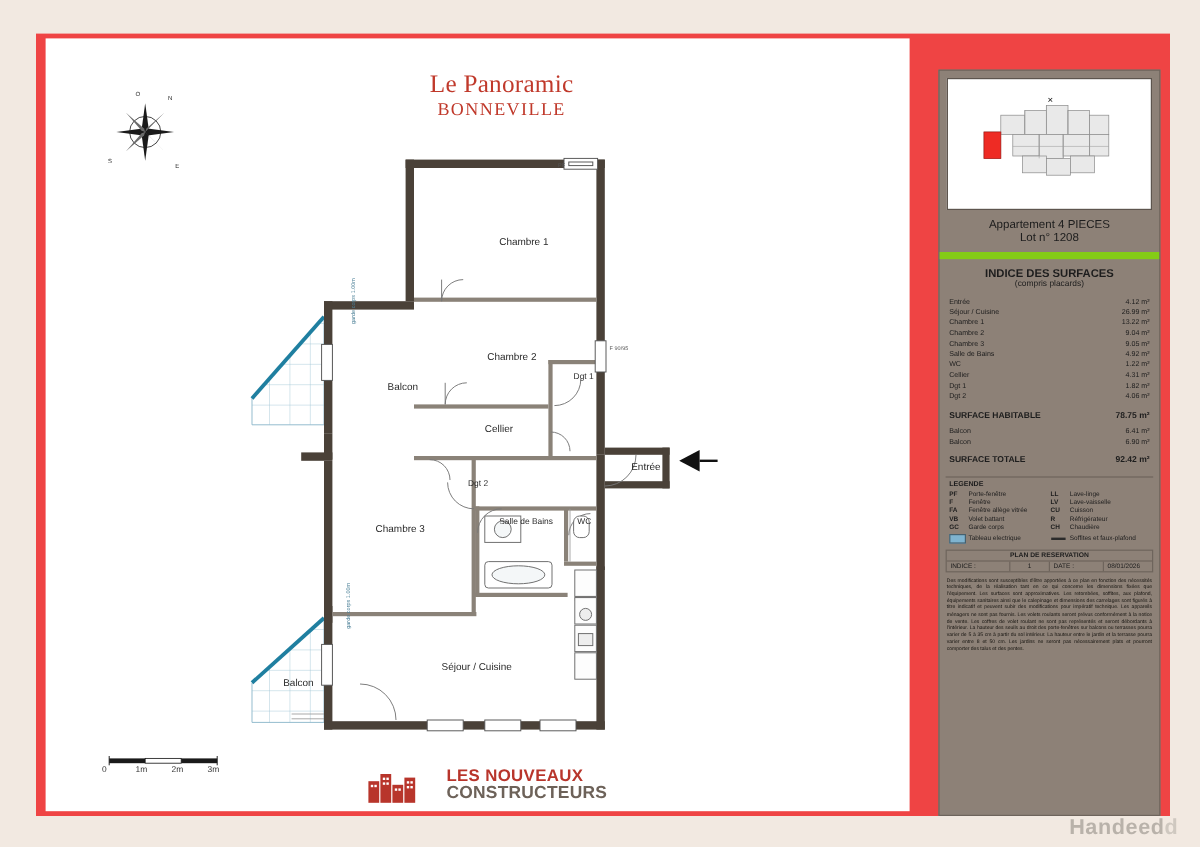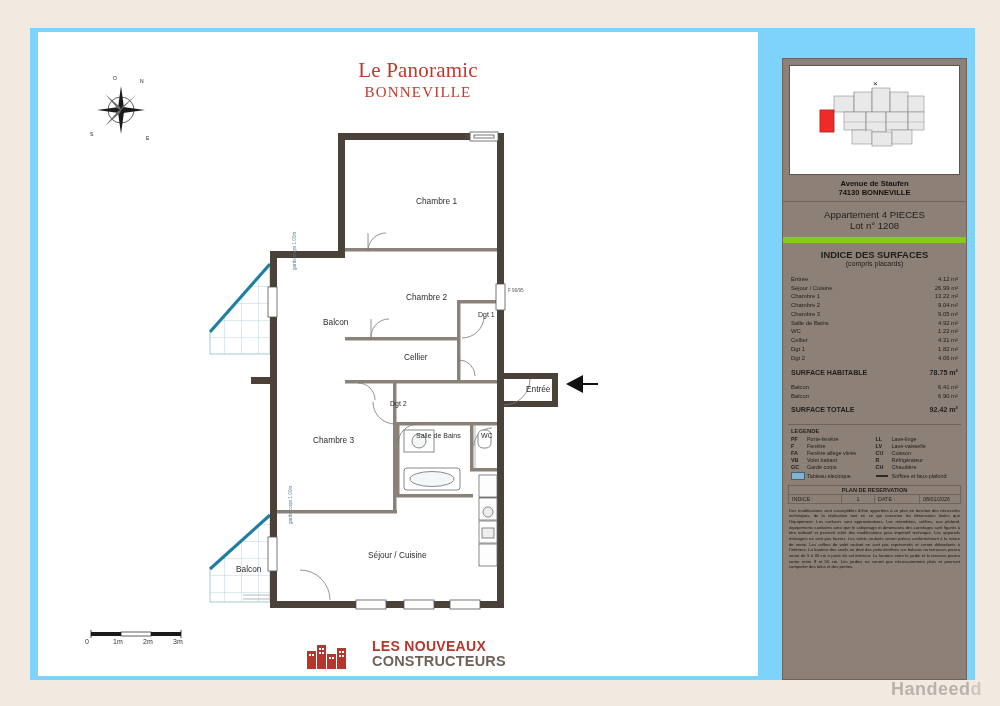--- a/index.html
+++ b/index.html
@@ -5,21 +5,21 @@
   html,body{margin:0;padding:0;}
   body{
     width:1000px;height:706px;
     background:#f2e9e1;
     font-family:"Liberation Sans", sans-serif;
     overflow:hidden;
     position:relative;
   }
   .sheet{
     position:absolute;left:30px;top:28px;width:945px;height:652px;
-    background:#7dd3fc;
+    background:#ef4444;
   }
   
   .plan{
     position:absolute;left:8px;top:4px;width:720px;height:644px;
     background:#fff;
   }
   .title-block{
     position:absolute;left:250px;top:26px;width:260px;text-align:center;
   }
   .title-main{
@@ -405,24 +405,20 @@
           <line x1="54" y1="56" x2="134" y2="56"></line>
           <line x1="76" y1="46" x2="76" y2="66"></line>
           <line x1="96" y1="46" x2="96" y2="66"></line>
           <line x1="118" y1="46" x2="118" y2="64"></line>
         </g>
         <rect x="30" y="44" width="14" height="22" fill="#ee2b24" stroke="#b51a15" stroke-width="0.6"></rect>
         <text x="83" y="20" font-size="8" fill="#111" font-family="Liberation Sans, sans-serif">×</text>
       </svg>
     </div>
 
-    <div class="addr">
-      <div>Avenue de Staufen</div>
-      <div>74130 BONNEVILLE</div>
-    </div>
 
     <div class="apt">
       <div class="l1">Appartement 4 PIECES</div>
       <div class="l2">Lot n° 1208</div>
     </div>
 
 
     <div class="surf-head">
       <div class="t">INDICE DES SURFACES</div>
       <div class="s">(compris placards)</div>

